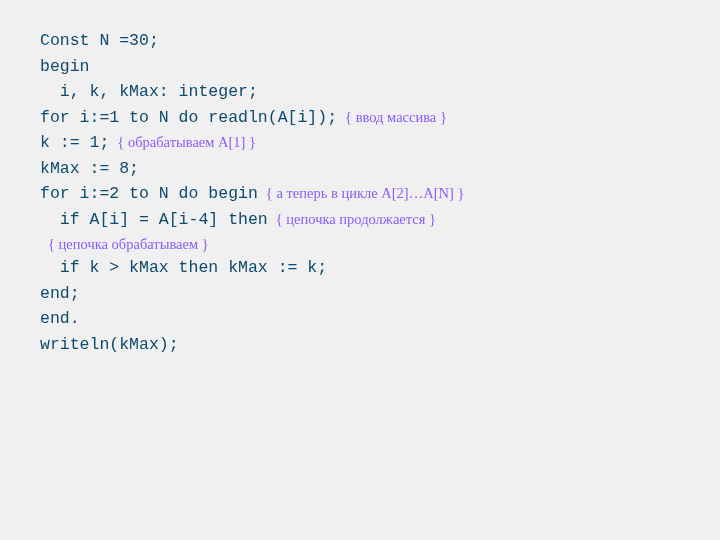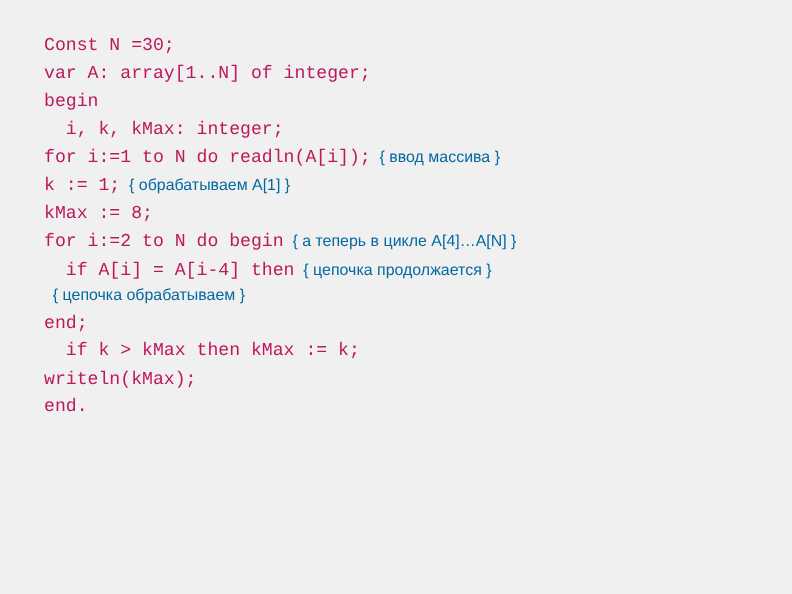--- a/index.html
+++ b/index.html
@@ -33,43 +33,42 @@
       display: flex;
       align-items: baseline;
       line-height: 1.55;
       white-space: pre;
       font-size: 16.5px;
     }
 
     .code-text {
       font-family: 'Courier New', Courier, monospace;
       font-size: 16.5px;
-      color: #be185d;
+      color: #0c4a6e;
       font-weight: normal;
     }
 
     .comment {
-      font-family: Liberation Sans, sans-serif;
+      font-family: Liberation Serif, serif;
       font-size: 14.5px;
-      color: #0369a1;
+      color: #8b5cf6;
       font-style: normal;
       margin-left: 8px;
     }
   </style>
 </head>
 <body>
 
 <div class="code-container">
 <div class="code-line"><span class="code-text">Const N =30;</span></div>
-    <div class="code-line"><span class="code-text">var A: array[1..N] of integer;</span></div>
     <div class="code-line"><span class="code-text">begin</span></div>
     <div class="code-line"><span class="code-text">  i, k, kMax: integer;</span></div>
     <div class="code-line"><span class="code-text">for i:=1 to N do readln(A[i]);</span><span class="comment">{ ввод массива }</span></div>
     <div class="code-line"><span class="code-text">k := 1;</span><span class="comment">{ обрабатываем A[1] }</span></div>
     <div class="code-line"><span class="code-text">kMax := 8;</span></div>
-    <div class="code-line"><span class="code-text">for i:=2 to N do begin</span><span class="comment">{ а теперь в цикле A[4]…A[N] }</span></div>
+    <div class="code-line"><span class="code-text">for i:=2 to N do begin</span><span class="comment">{ а теперь в цикле A[2]…A[N] }</span></div>
     <div class="code-line"><span class="code-text">  if A[i] = A[i-4] then</span><span class="comment">{ цепочка продолжается }</span></div>
     <div class="code-line"><span class="comment">{ цепочка обрабатываем }</span></div>
+    <div class="code-line"><span class="code-text">  if k &gt; kMax then kMax := k;</span></div>
     <div class="code-line"><span class="code-text">end;</span></div>
-    <div class="code-line"><span class="code-text">  if k &gt; kMax then kMax := k;</span></div>
+    <div class="code-line"><span class="code-text">end.</span></div>
     <div class="code-line"><span class="code-text">writeln(kMax);</span></div>
-    <div class="code-line"><span class="code-text">end.</span></div>
   </div>
 
 </body></html>

